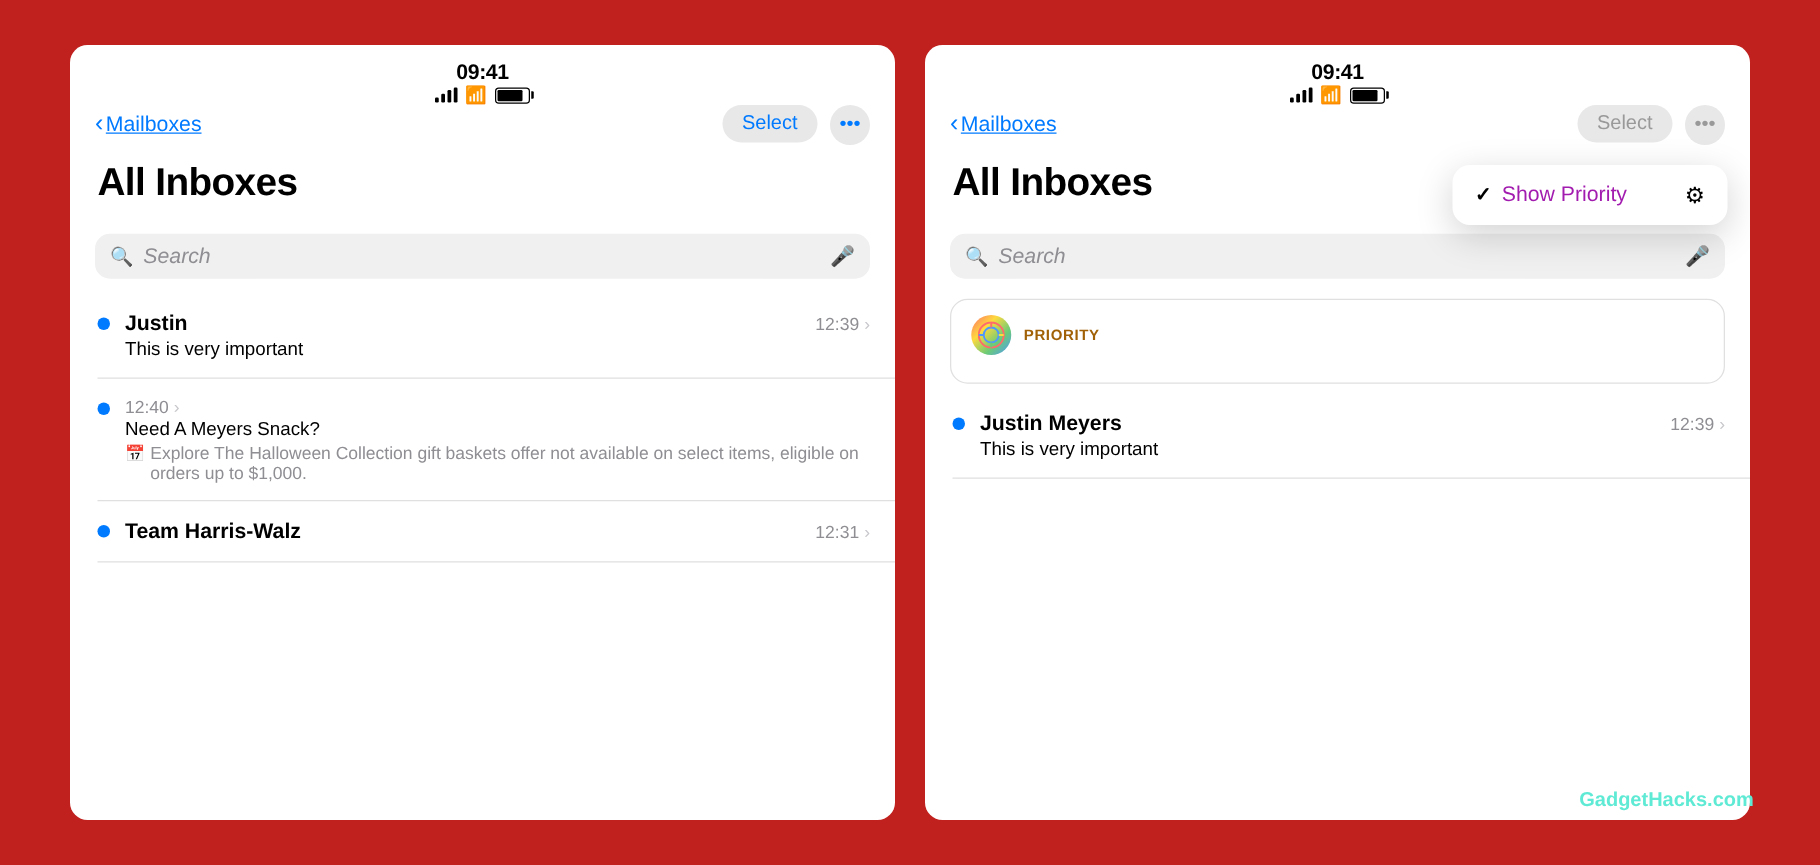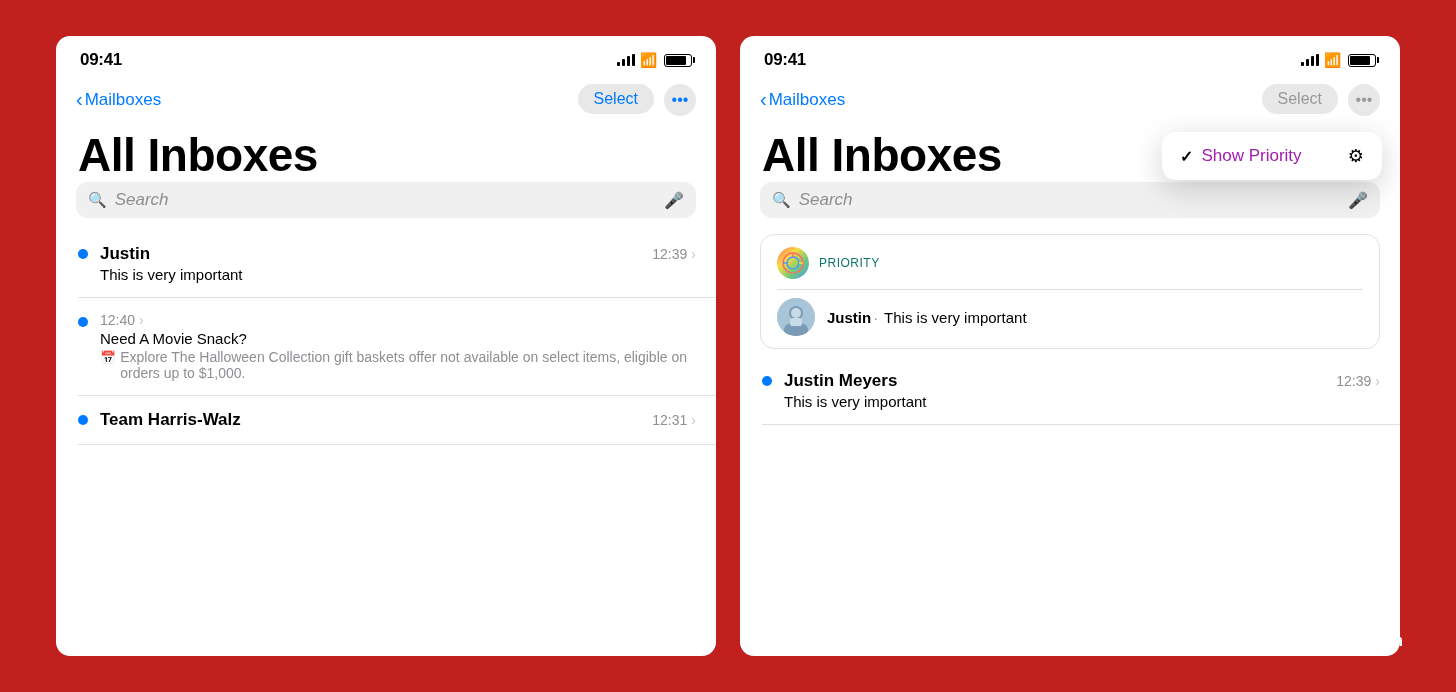--- a/index.html
+++ b/index.html
@@ -27,20 +27,21 @@
     .phone-screen.left {
       margin-right: 8px;
     }
     
     .status-bar {
       display: flex;
       justify-content: space-between;
       align-items: center;
       padding: 12px 24px 8px 24px;
       height: 44px;
+      flex-direction: column;
     }
     .status-time {
       font-size: 17px;
       font-weight: 600;
       color: #000;
       letter-spacing: -0.3px;
     }
     .status-icons {
       display: flex;
       align-items: center;
@@ -110,20 +111,21 @@
       text-decoration: none;
     }
     .nav-back-chevron {
       font-size: 20px;
       color: #007aff;
       margin-top: -1px;
     }
     .nav-back-text {
       color: #007aff;
       font-size: 17px;
+      text-decoration: underline;
     }
     .nav-actions {
       display: flex;
       align-items: flex-start;
       gap: 10px;
     }
     .select-btn {
       background: #e8e8e8;
       color: #007aff;
       border: none;
@@ -147,24 +149,24 @@
       justify-content: center;
       cursor: pointer;
       font-size: 16px;
       color: #007aff;
     }
     .more-btn.dimmed {
       color: #999;
     }
     
     .page-title {
-      font-size: 46px;
+      font-size: 31px;
       font-weight: 800;
       color: #000;
-      padding: 4px 22px 0 22px;
+      padding: 4px 22px 23px 22px;
       letter-spacing: -0.5px;
     }
     
     .search-bar {
       margin: 0 20px 12px 20px;
       background: #f0f0f0;
       border-radius: 12px;
       display: flex;
       align-items: center;
       padding: 8px 12px;
@@ -306,22 +308,22 @@
       height: 32px;
       border-radius: 50%;
       display: flex;
       align-items: center;
       justify-content: center;
       background: linear-gradient(135deg, #ff6b6b, #ffd93d, #6bcb77, #4d96ff);
       font-size: 16px;
     }
     .priority-label {
       font-size: 12px;
-      font-weight: 400;
-      color: #0f766e;
+      font-weight: 700;
+      color: #a16207;
       letter-spacing: 0.5px;
       text-transform: uppercase;
     }
     .priority-email {
       display: flex;
       align-items: center;
       gap: 12px;
       padding-top: 8px;
       border-top: 0.5px solid #e0e0e0;
     }
@@ -348,21 +350,21 @@
       color: #8e8e93;
       margin: 0 2px;
     }
     
     .watermark {
       position: absolute;
       bottom: 12px;
       right: 20px;
       font-size: 16px;
       font-weight: 600;
-      color: #ffffff;
+      color: #5eead4;
     }
     .outer-container {
       position: relative;
       width: 1390px;
       height: 632px;
       display: flex;
       align-items: center;
       justify-content: center;
       gap: 16px;
     }
@@ -431,21 +433,21 @@
 
       <div class="email-item">
         <div class="email-dot"></div>
         <div class="email-content">
           <div class="email-header">
             <div class="email-time-container">
               <span class="email-time">12:40</span>
               <span class="email-chevron">›</span>
             </div>
           </div>
-          <div class="email-subject">Need A Movie Snack?</div>
+          <div class="email-subject">Need A Meyers Snack?</div>
           <div class="email-preview">
             <span class="calendar-icon-small">📅</span>
             <span>Explore The Halloween Collection gift baskets offer not available on select items, eligible on orders up to $1,000.</span>
           </div>
         </div>
       </div>
 
       <div class="email-item">
         <div class="email-dot"></div>
         <div class="email-content">
@@ -509,34 +511,20 @@
             <circle cx="11" cy="11" r="10" stroke="#ff6b6b" stroke-width="1.5" fill="none"></circle>
             <circle cx="11" cy="11" r="6" stroke="#4d96ff" stroke-width="1.5" fill="none"></circle>
             <line x1="11" y1="1" x2="11" y2="5" stroke="#ff6b6b" stroke-width="1.5"></line>
             <line x1="21" y1="11" x2="17" y2="11" stroke="#ffd93d" stroke-width="1.5"></line>
             <line x1="11" y1="21" x2="11" y2="17" stroke="#6bcb77" stroke-width="1.5"></line>
             <line x1="1" y1="11" x2="5" y2="11" stroke="#4d96ff" stroke-width="1.5"></line>
           </svg>
         </div>
         <span class="priority-label">PRIORITY</span>
       </div>
-      <div class="priority-email">
-        <div class="priority-avatar">
-          <svg width="38" height="38" viewBox="0 0 38 38">
-            <circle cx="19" cy="19" r="19" fill="#a8c4d8"></circle>
-            <circle cx="19" cy="15" r="7" fill="#7a9ab5"></circle>
-            <ellipse cx="19" cy="32" rx="12" ry="8" fill="#7a9ab5"></ellipse>
-            <circle cx="19" cy="15" r="5" fill="#c8dce8"></circle>
-            <rect x="13" y="20" width="12" height="8" rx="2" fill="#c8dce8"></rect>
-          </svg>
-        </div>
-        <div class="priority-email-content">
-          <span class="priority-sender">Justin</span><span class="priority-dot-separator">·</span> <span>This is very important</span>
-        </div>
-      </div>
     </div>
 
     <div class="email-list">
       <div class="email-item">
         <div class="email-dot"></div>
         <div class="email-content">
           <div class="email-header">
             <span class="email-sender">Justin Meyers</span>
             <div class="email-time-container">
               <span class="email-time">12:39</span>

